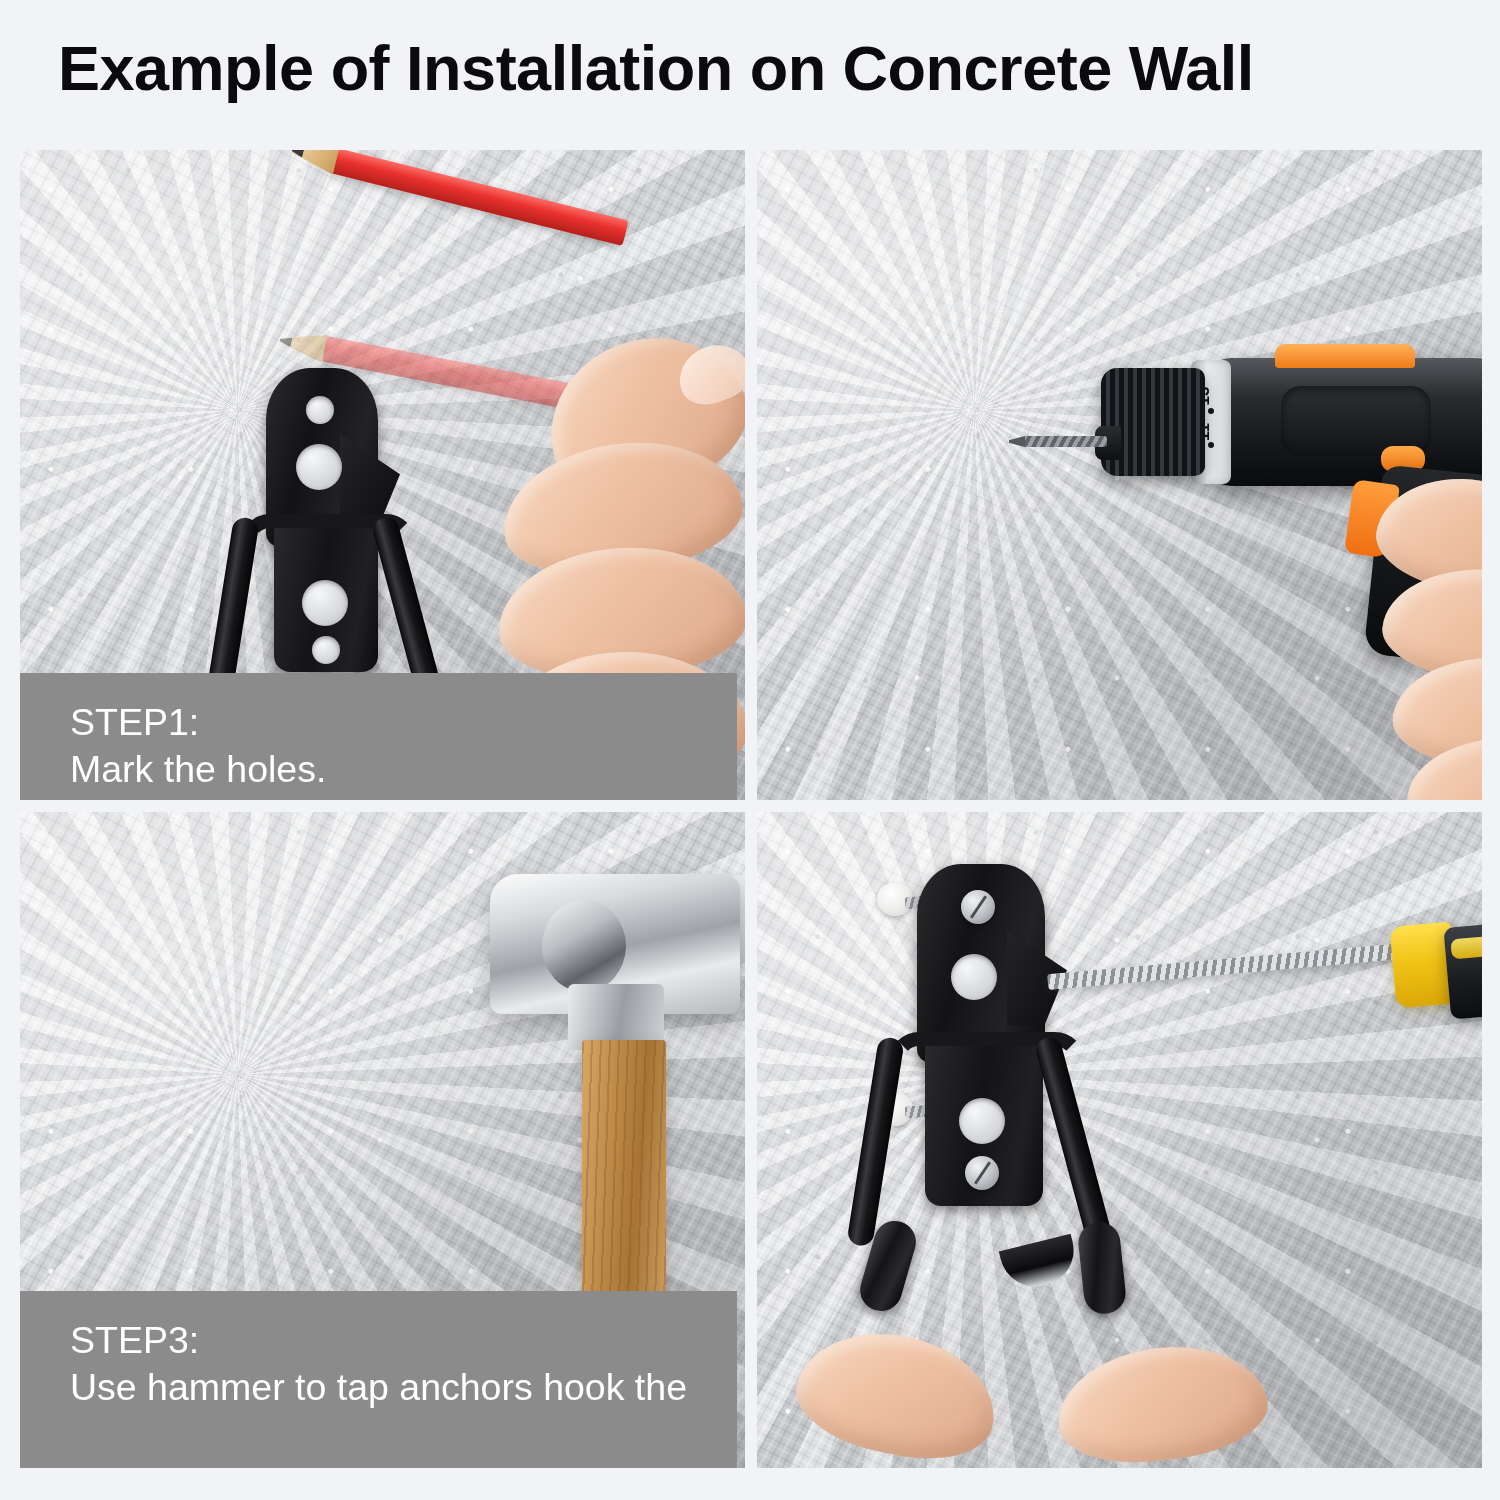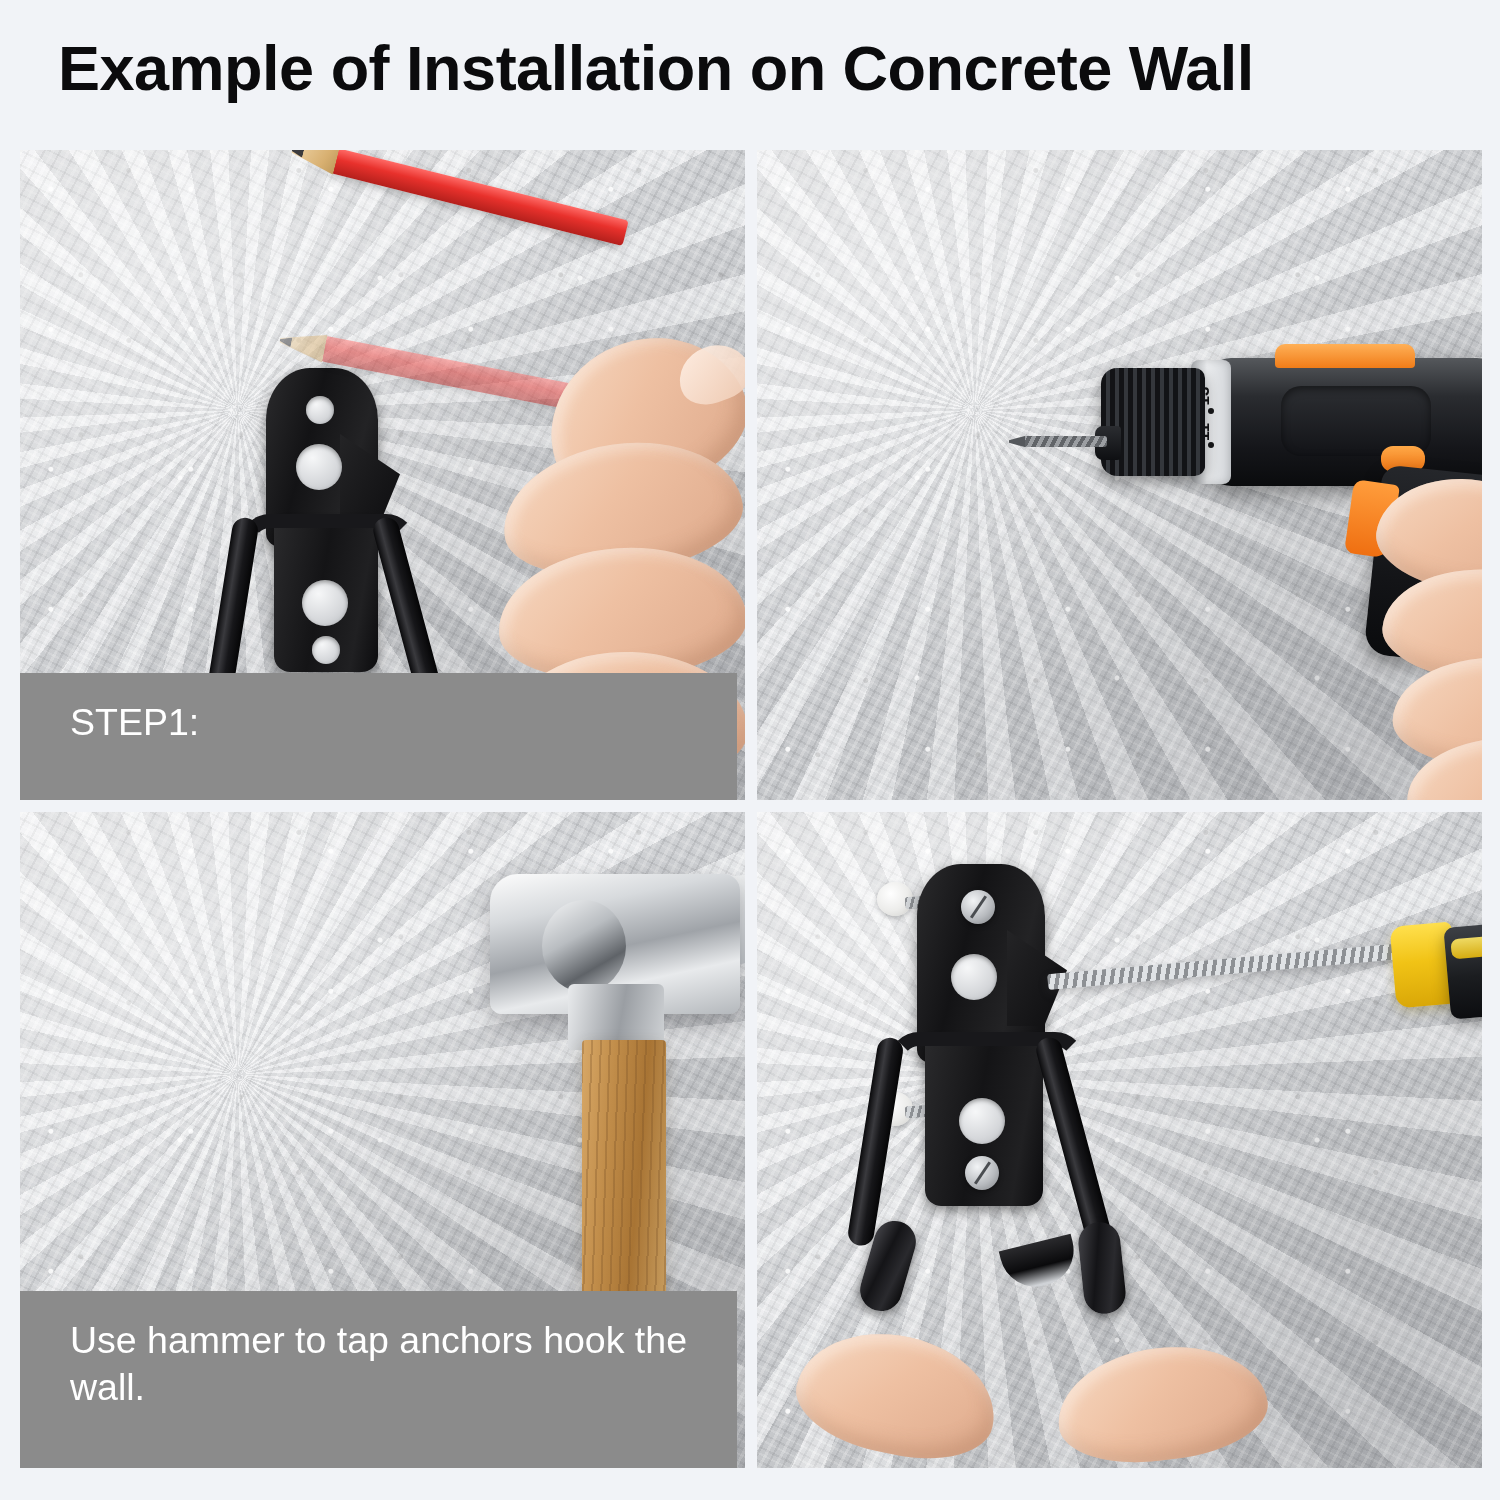--- a/index.html
+++ b/index.html
@@ -381,20 +381,21 @@
         <div class="hand p1-hand2">
           <div class="finger p1-t1"></div>
         </div>
         <div class="hand p1-hand3">
           <div class="finger p1-t2"></div>
         </div>
       </div>
 
       <div class="caption cap-1">
         <span class="ln">STEP1:</span>
+        <span class="ln">Mark the holes.</span>
       </div>
     </div>
 
     <div class="panel">
       <div class="photo">
         <div class="wall"></div>
 
         <div class="drill">
           <div class="drill-body">
             
@@ -435,22 +436,22 @@
           <div class="ham-claw"></div>
           <div class="ham-head">
             <div class="ham-face"></div>
           </div>
           <div class="ham-neck"></div>
           <div class="ham-handle"></div>
         </div>
       </div>
 
       <div class="caption cap-2">
+        <span class="ln">STEP3:</span>
         <span class="ln">Use hammer to tap anchors hook the</span>
-        <span class="ln">wall.</span>
       </div>
     </div>
 
     <div class="panel">
       <div class="photo">
         <div class="wall"></div>
 
         <div class="scr-anchor" style="left:120px;top:70px;"></div>
         <div class="scr-thread" style="left:148px;top:82px;width:90px;transform:rotate(-4deg);"></div>
         <div class="scr-anchor" style="left:120px;top:280px;"></div>

